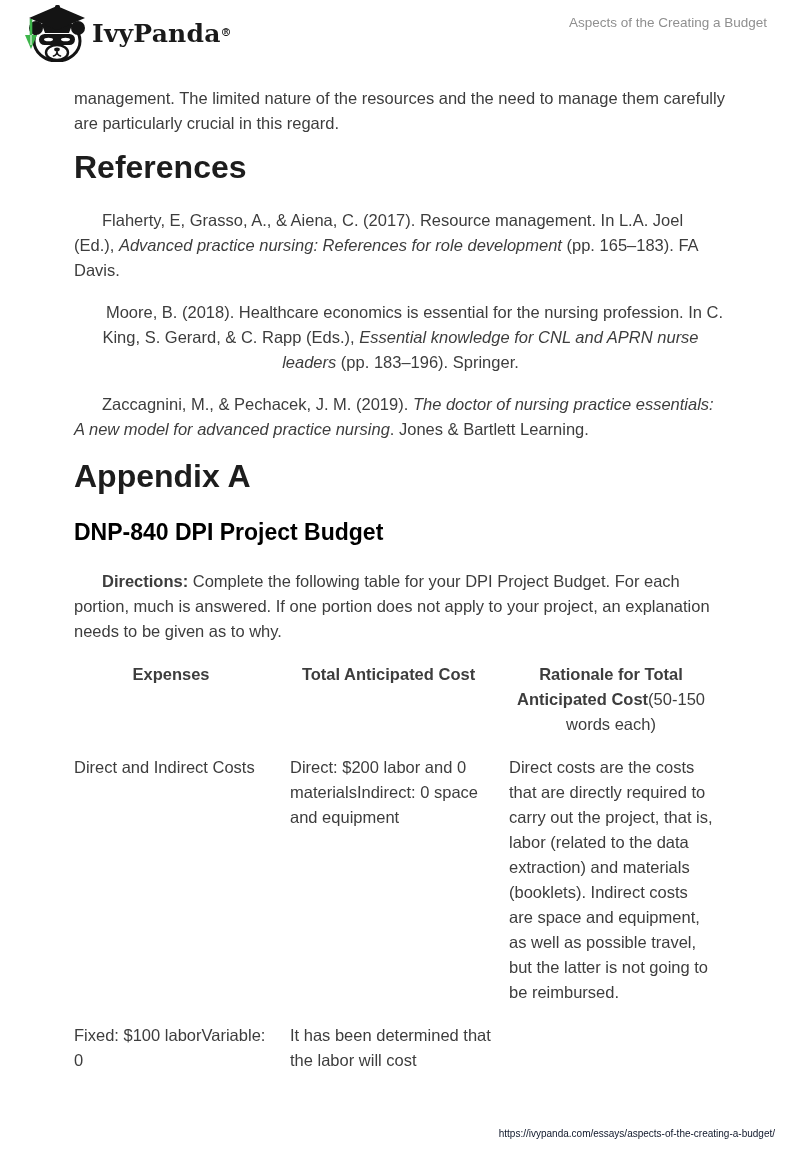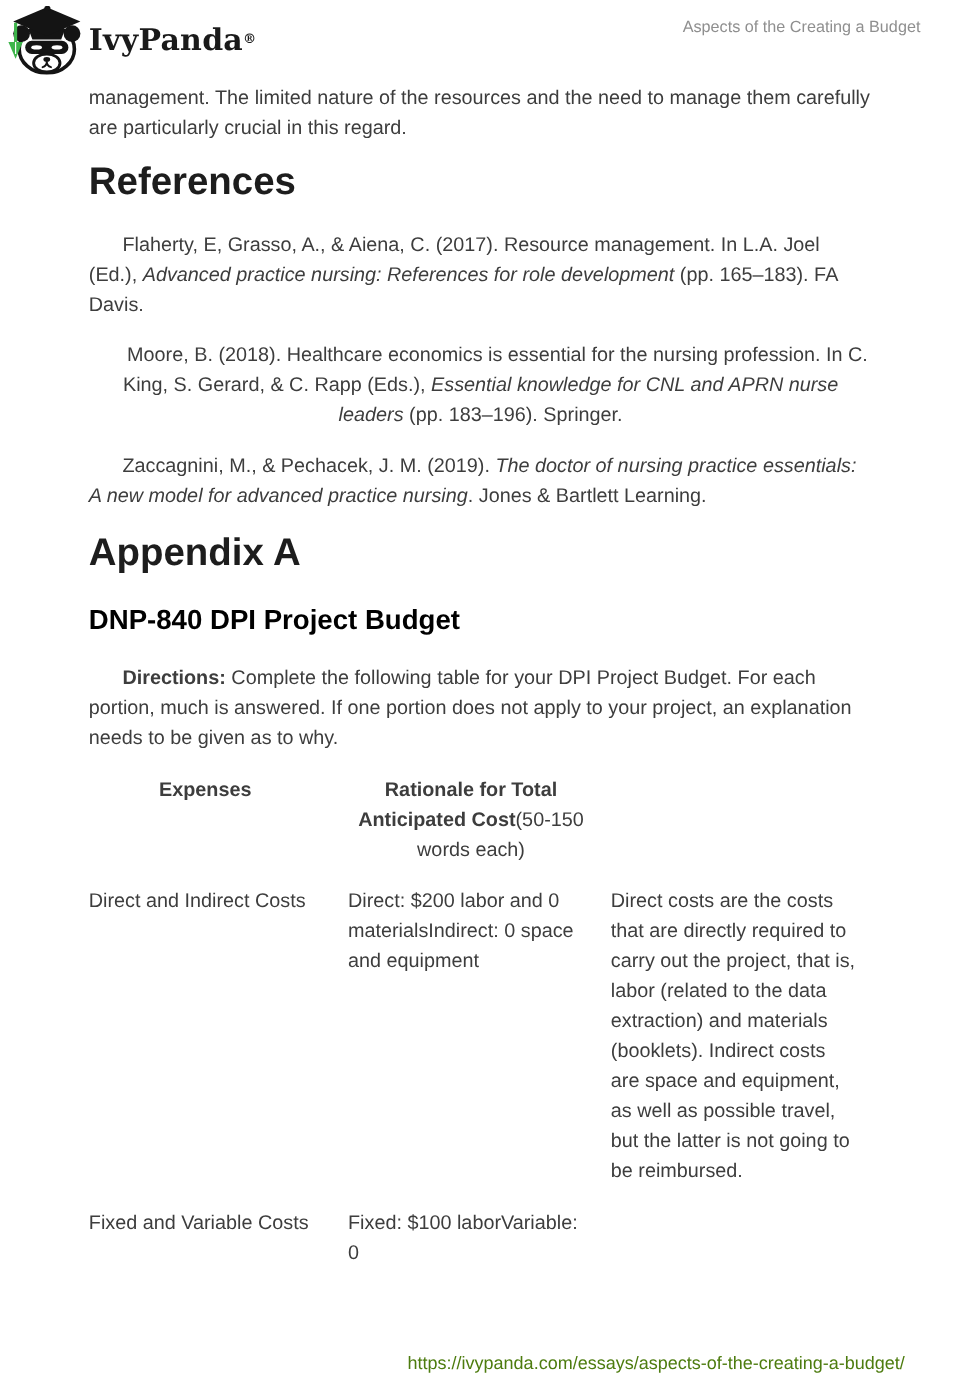--- a/index.html
+++ b/index.html
@@ -12,21 +12,21 @@
     height: 1160px;
     overflow: hidden;
     position: relative;
     font-family: "Liberation Sans", sans-serif;
     color: #3d3d3d;
   }
   .page-header {
     display: flex;
     justify-content: space-between;
     align-items: flex-start;
-    padding: 4px 33px 0 4px;
+    padding: 4px 33px 0 22px;
   }
   .brand {
     display: flex;
     align-items: center;
   }
   .brand-logo svg { display: block; }
   .brand-name {
     font-family: "DejaVu Serif", "Liberation Serif", serif;
     font-weight: 700;
     font-size: 25px;
@@ -51,21 +51,21 @@
     display: flow-root;
     margin: 0 73px 0 74px;
     width: 653px;
   }
   .body-text, .ref, .directions {
     font-size: 16.5px;
     line-height: 25px;
     margin: 0;
     color: #3d3d3d;
   }
-  .body-text { margin-top: 8px; }
+  .body-text { margin-top: 24px; }
   h1 {
     font-size: 32px;
     line-height: 35px;
     font-weight: 700;
     color: #1d1d1d;
     margin: 0;
   }
   .h1-references { margin-top: 14px; }
   .ref { text-indent: 28px; }
   .ref-1 { margin-top: 23px; }
@@ -92,23 +92,23 @@
     line-height: 25px;
     padding-right: 22px;
     color: #3d3d3d;
   }
   .cell.c3 { padding-right: 14px; }
   .t-head .cell { font-weight: 700; text-align: center; }
   .t-head .cell.c3 .run-plain { font-weight: 400; }
   .page-footer {
     position: absolute;
     top: 1128px;
-    right: 46px;
-    font-size: 15px;
-    color: #4d7c0f;
+    right: 25px;
+    font-size: 10px;
+    color: #0f172a;
   }
   .run-i { font-style: italic; }
   .run-b { font-weight: 700; }
 </style>
 </head>
 <body>
 
 <div class="page-header">
   <div class="brand">
     <span class="brand-logo">
@@ -153,29 +153,30 @@
 
   <h1 class="h1-appendix">Appendix A</h1>
 
   <h2>DNP-840 DPI Project Budget</h2>
 
   <p class="directions"><span class="run-b ">Directions:</span><span class="run-plain"> Complete the following table for your DPI Project Budget. For each portion, much is answered. If one portion does not apply to your project, an explanation needs to be given as to why.</span></p>
 
   <div class="budget-table">
     <div class="t-row t-head">
       <div class="cell c1">Expenses</div>
+      <div class="cell c2">Total Anticipated Cost</div>
       <div class="cell c3"><span class="run-b ">Rationale for Total Anticipated Cost</span><span class="run-plain">(50-150 words each)</span></div>
     </div>
     <div class="t-row">
       <div class="cell c1">Direct and Indirect Costs</div>
       <div class="cell c2">Direct: $200 labor and 0 materialsIndirect: 0 space and equipment</div>
       <div class="cell c3">Direct costs are the costs that are directly required to carry out the project, that is, labor (related to the data extraction) and materials (booklets). Indirect costs are space and equipment, as well as possible travel, but the latter is not going to be reimbursed.</div>
     </div>
     <div class="t-row">
-      <div class="cell c1">Fixed and Variable Costs</div>
       <div class="cell c2">Fixed: $100 laborVariable: 0</div>
+      <div class="cell c3">It has been determined that the labor will cost</div>
     </div>
   </div>
 </main>
 
 <div class="page-footer">
   <span>https://ivypanda.com/essays/aspects-of-the-creating-a-budget/</span>
 </div>
 
 </body></html>

